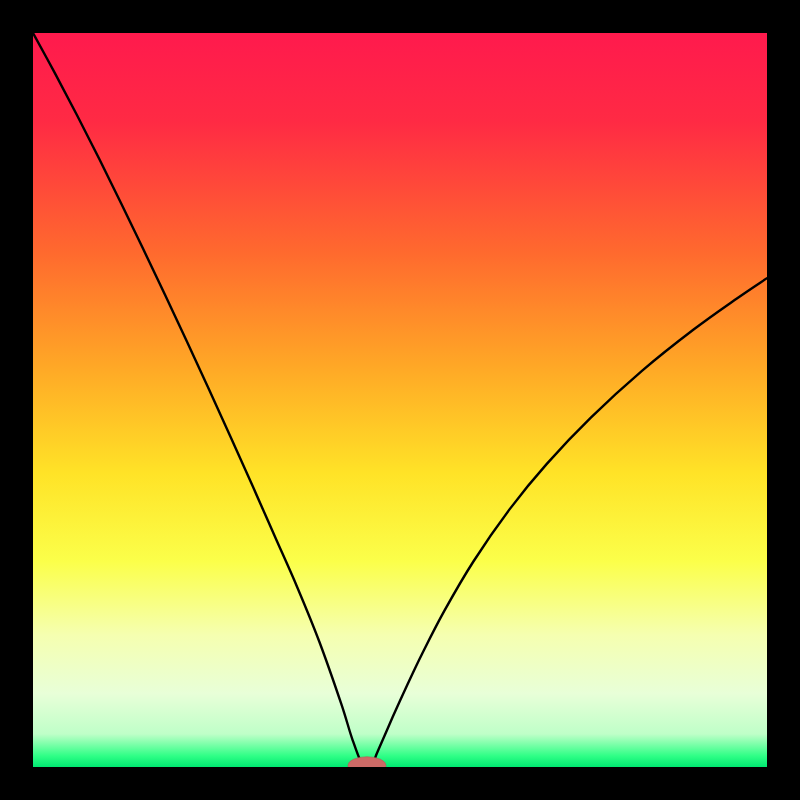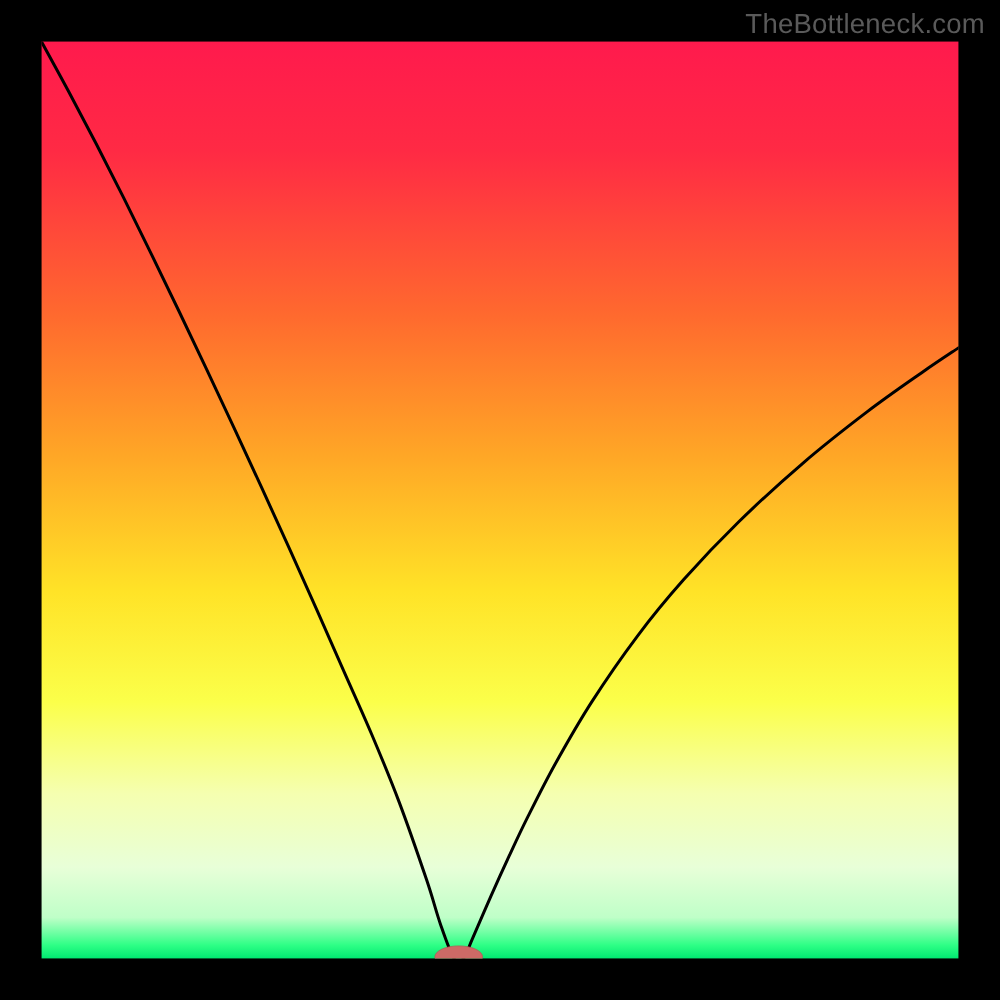--- a/index.html
+++ b/index.html
@@ -35,21 +35,20 @@
     font-weight: 500;
     color: #5a5a5a;
     letter-spacing: 0.2px;
   }
   svg { display: block; }
 </style>
 </head>
 <body>
 
 <div class="frame">
-  <div class="watermark">TheBottleneck.com</div>
   <div class="plot">
     <svg id="chart-svg" width="734" height="734" viewBox="0 0 734 734" preserveAspectRatio="none">
       <defs>
         <linearGradient id="bg-grad" x1="0" y1="0" x2="0" y2="1">
             <stop offset="0.00%" stop-color="#ff1a4d"></stop>
             <stop offset="12.00%" stop-color="#ff2a44"></stop>
             <stop offset="30.00%" stop-color="#ff6a2e"></stop>
             <stop offset="45.00%" stop-color="#ffa626"></stop>
             <stop offset="60.00%" stop-color="#ffe327"></stop>
             <stop offset="72.00%" stop-color="#fbff4a"></stop>

